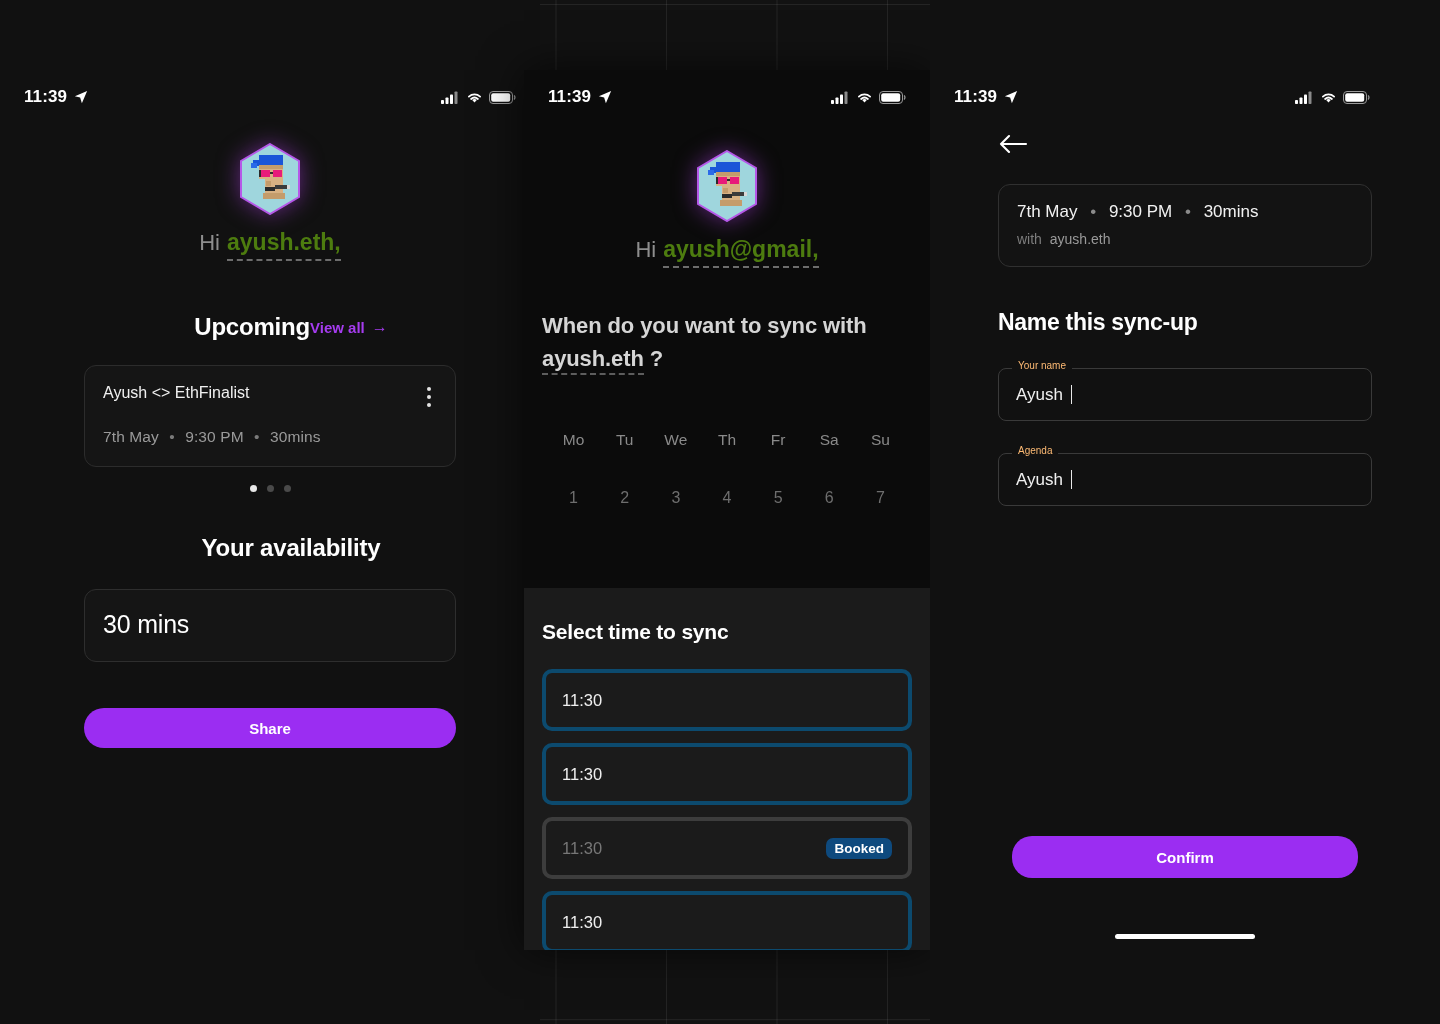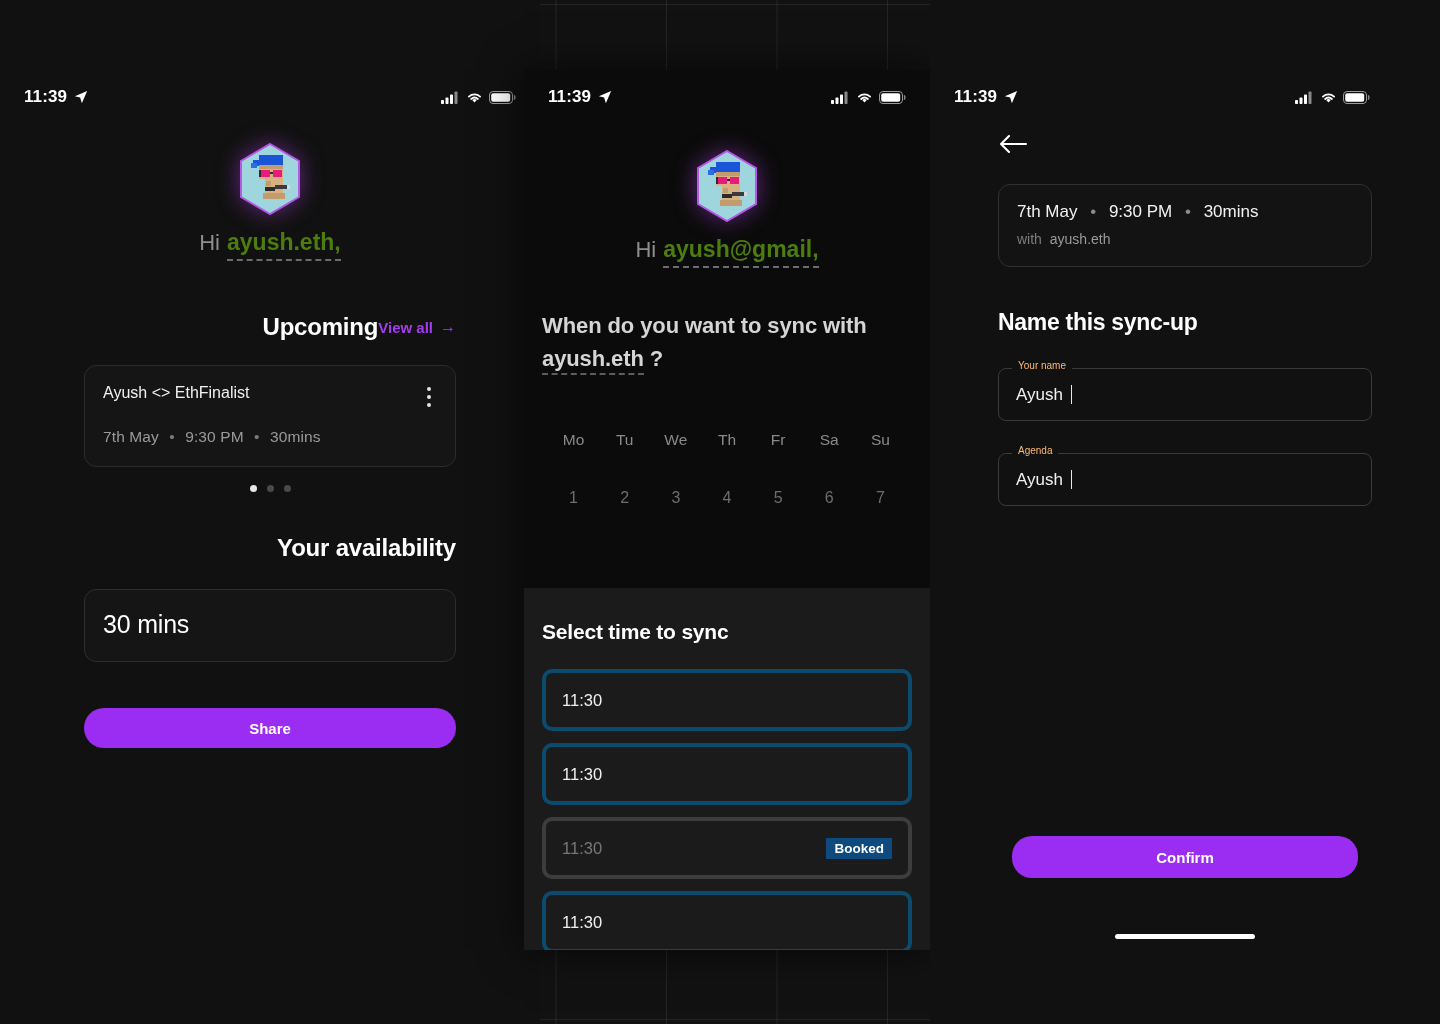--- a/index.html
+++ b/index.html
@@ -54,21 +54,21 @@
   }
   .greet .hi { color:#8e8e8e; font-size:22px; font-weight:500; }
   .greet .who {
     color:#4d7c0f; font-size:23px; font-weight:700;
     border-bottom:2px dashed #6d6d6d; padding-bottom:3px;
   }
 
   
   #left-content { position:absolute; left:0; top:0; width:540px; }
   .sec-head {
-    display:flex; align-items:center; justify-content:flex-end;
+    display:flex; align-items:center; justify-content:center;
     padding:0 84px 0 84px;
     margin-left:42px;
   }
   .sec-title { color:#ffffff; font-size:24px; font-weight:700; letter-spacing:-0.2px; }
   .viewall {
     color:#a63cf0; font-size:15px; font-weight:600;
     display:flex; align-items:center; gap:7px; cursor:pointer;
   }
   .viewall .arw { font-size:16px; line-height:1; }
 
@@ -137,21 +137,21 @@
     margin:0 18px 12px 18px; height:62px;
     border:4px solid #0c4a6e; border-radius:10px;
     display:flex; align-items:center; justify-content:space-between;
     padding:0 16px; background:transparent; cursor:pointer;
   }
   .slot .t { color:#efefef; font-size:16.5px; }
   .slot.booked .t { color:#777777; }
   .slot.booked { border-color:#3d3d3d; }
   .badge {
     background:#0e4a7e; color:#ffffff; font-size:13.5px; font-weight:600;
-    padding:3px 8px; border-radius:0;
+    padding:3px 8px; border-radius:7px;
   }
 
   
   #right-content { position:absolute; left:0; top:0; width:510px; }
   .backbtn { padding:0 68px; cursor:pointer; display:inline-block; }
   .summary {
     margin:0 68px; border:1px solid #303030; border-radius:12px;
     background:#131313; padding:17px 18px 19px 18px;
   }
   .summary-main { color:#f2f2f2; font-size:17px; }

